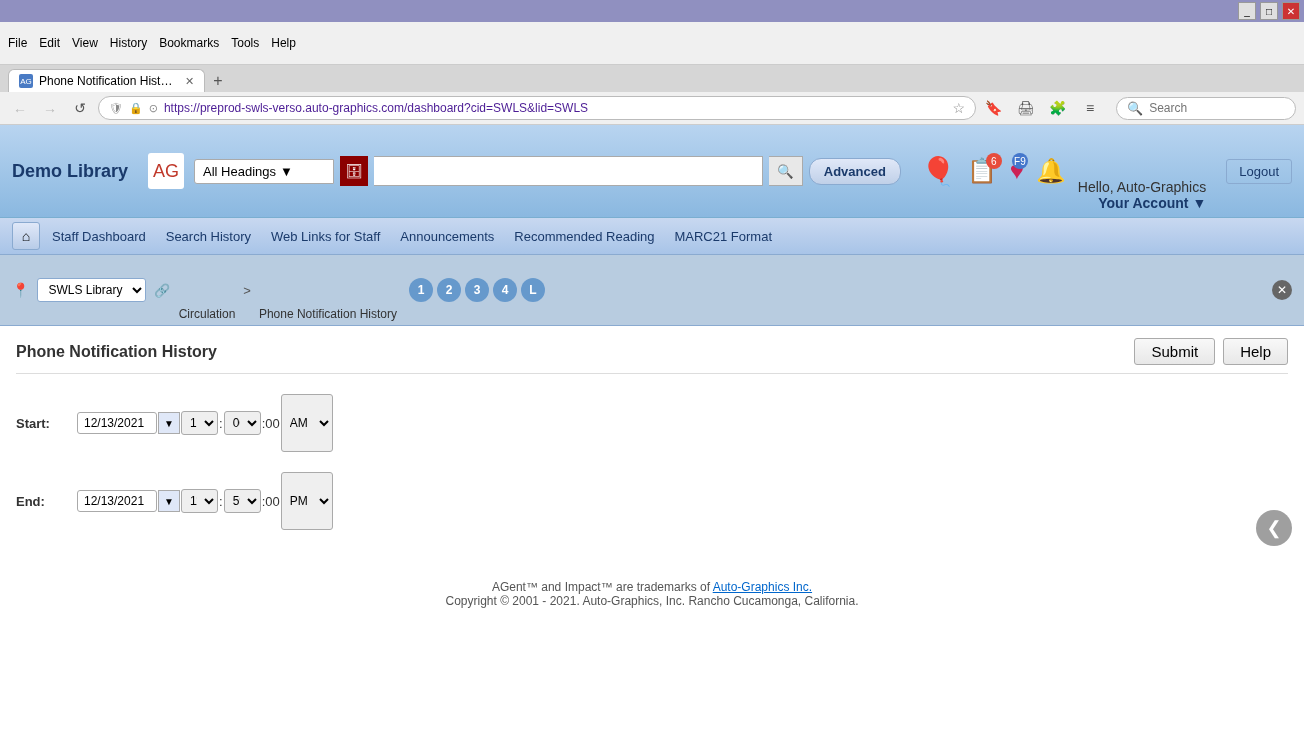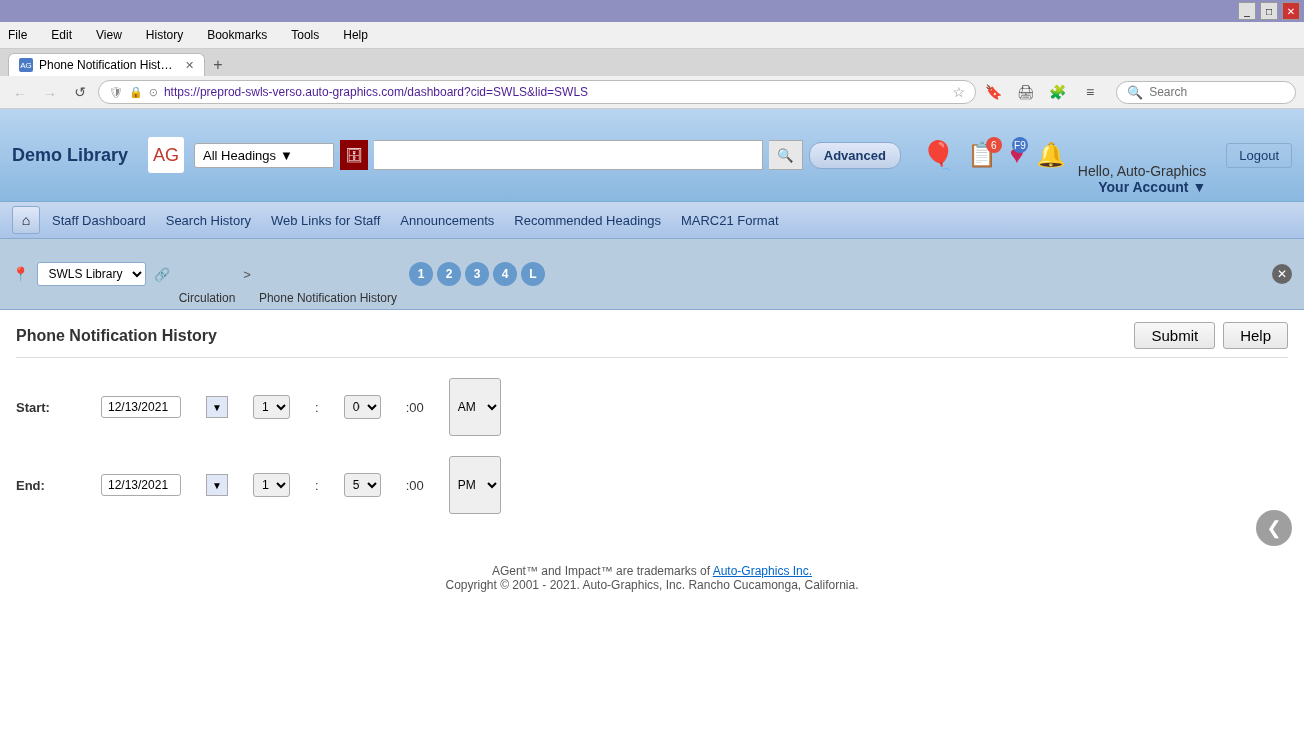--- a/index.html
+++ b/index.html
@@ -1,17 +1,17 @@
 <!DOCTYPE html>
 <html><head>
   <meta charset="utf-8">
   <style>
     * { box-sizing: border-box; margin: 0; padding: 0; }
     body { font-family: Arial, sans-serif; font-size: 13px; background: #fff; overflow: hidden; }
-    .menu-bar { display: flex; align-items: center; padding: 6px 8px; font-size: 12px; background: #f0f0f0; border-bottom: 1px solid #ccc; gap: 24px; }
+    .menu-bar { display: flex; align-items: center; padding: 14px 8px; font-size: 12px; background: #f0f0f0; border-bottom: 1px solid #ccc; gap: 12px; }
     .menu-bar span { cursor: pointer; color: #000; }
     .tab-bar { display: flex; align-items: center; padding: 4px 8px 0; background: #d6d6d6; gap: 2px; }
     .tab { display: flex; align-items: center; background: #fff; border: 1px solid #bbb; border-bottom: none; border-radius: 6px 6px 0 0; padding: 4px 10px; font-size: 12px; max-width: 200px; gap: 6px; }
     .tab-title { overflow: hidden; text-overflow: ellipsis; white-space: nowrap; max-width: 140px; }
     .tab-close { cursor: pointer; color: #666; font-size: 11px; }
     .new-tab { background: transparent; border: none; font-size: 16px; cursor: pointer; color: #555; padding: 0 6px; }
     .address-bar { display: flex; align-items: center; padding: 4px 8px; background: #f0f0f0; border-bottom: 1px solid #ccc; gap: 6px; }
     .nav-btn { width: 24px; height: 24px; border: none; background: transparent; cursor: pointer; font-size: 14px; color: #555; display: flex; align-items: center; justify-content: center; border-radius: 50%; }
     .nav-btn.disabled { color: #bbb; cursor: default; }
     .url-bar { flex: 1; display: flex; align-items: center; background: #fff; border: 1px solid #bbb; border-radius: 20px; padding: 3px 10px; gap: 6px; font-size: 12px; }
@@ -52,21 +52,21 @@
     .close-btn { margin-left: auto; width: 20px; height: 20px; background: #666; color: white; border: none; border-radius: 50%; display: flex; align-items: center; justify-content: center; cursor: pointer; font-size: 12px; }
 
     
     .main-content { padding: 12px 16px; background: #fff; min-height: 400px; }
     .page-header { display: flex; justify-content: space-between; align-items: center; margin-bottom: 20px; border-bottom: 1px solid #ddd; padding-bottom: 8px; }
     .page-title { font-size: 16px; font-weight: bold; color: #333; }
     .action-buttons { display: flex; gap: 8px; }
     .action-btn { padding: 4px 16px; border: 1px solid #aaa; border-radius: 3px; cursor: pointer; font-size: 15px; background: linear-gradient(180deg, #f8f8f8 0%, #e8e8e8 100%); }
 
     
-    .form-row { display: flex; align-items: center; margin-bottom: 20px; gap: 25px; }
+    .form-row { display: flex; align-items: center; margin-bottom: 20px; gap: 1px; }
     .form-label { width: 60px; font-size: 13px; font-weight: bold; color: #333; }
     .date-input { width: 80px; padding: 3px 6px; border: 1px solid #aaa; border-radius: 3px; font-size: 12px; }
     .date-dropdown-btn { width: 22px; height: 22px; border: 1px solid #aaa; background: #e0e8f8; cursor: pointer; display: flex; align-items: center; justify-content: center; font-size: 10px; }
     .time-select { padding: 3px 4px; border: 1px solid #aaa; border-radius: 3px; font-size: 12px; width: 37px; text-align: right; }
     .time-sep { font-size: 13px; color: #333; }
     .ampm-select { padding: 20px 4px; border: 1px solid #aaa; border-radius: 3px; font-size: 12px; width: 52px; }
 
     
     .page-footer { margin-top: 40px; text-align: center; font-size: 12px; color: #555; padding: 10px; }
     .footer-link { color: #0066cc; text-decoration: underline; cursor: pointer; }
@@ -189,21 +189,21 @@
 </div>
 
 <div class="nav-bar">
   <div class="nav-home">
     <span>⌂</span>
   </div>
   <a class="nav-link">Staff Dashboard</a>
   <a class="nav-link">Search History</a>
   <a class="nav-link">Web Links for Staff</a>
   <a class="nav-link">Announcements</a>
-  <a class="nav-link">Recommended Headings</a>
+  <a class="nav-link">Recommended Reading</a>
   <a class="nav-link">MARC21 Format</a>
 </div>
 
 <div class="breadcrumb-bar">
   <span style="color: #1a3a6b; font-size: 14px;">📍</span>
   <select class="library-select">
     <option>SWLS Library</option>
   </select>
   <span style="color: #1a3a6b;">🔗</span>
   <span class="breadcrumb-text">Circulation</span>

